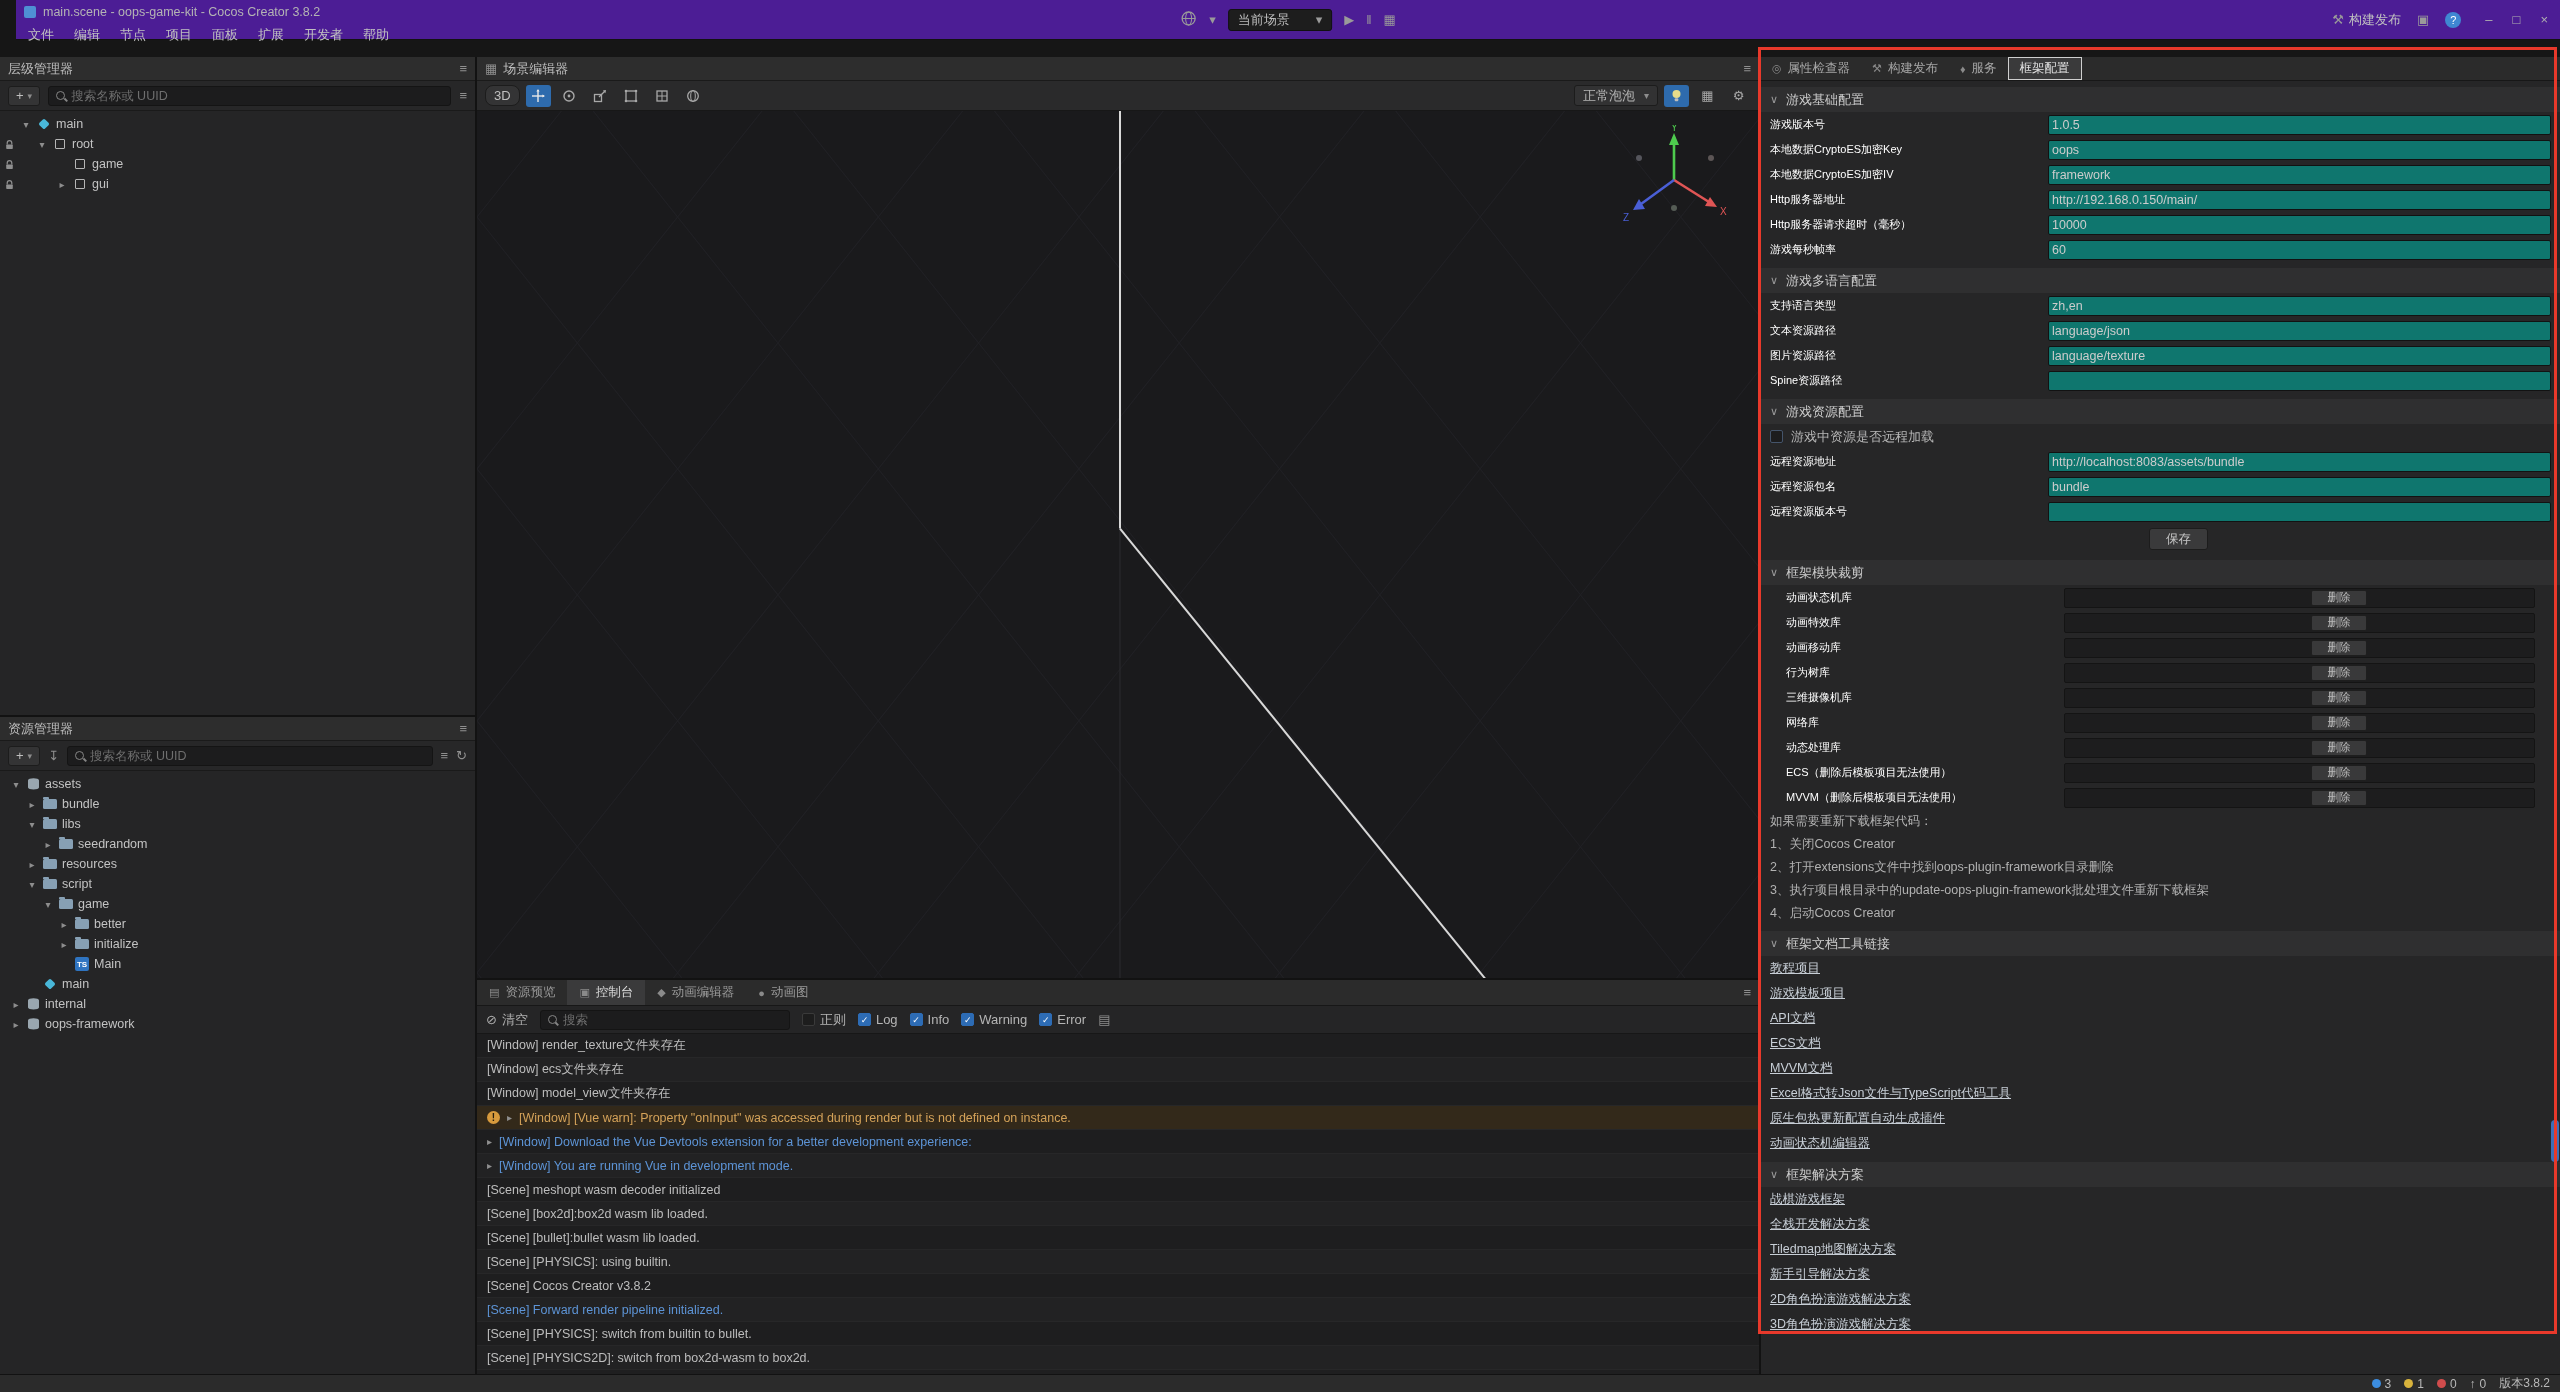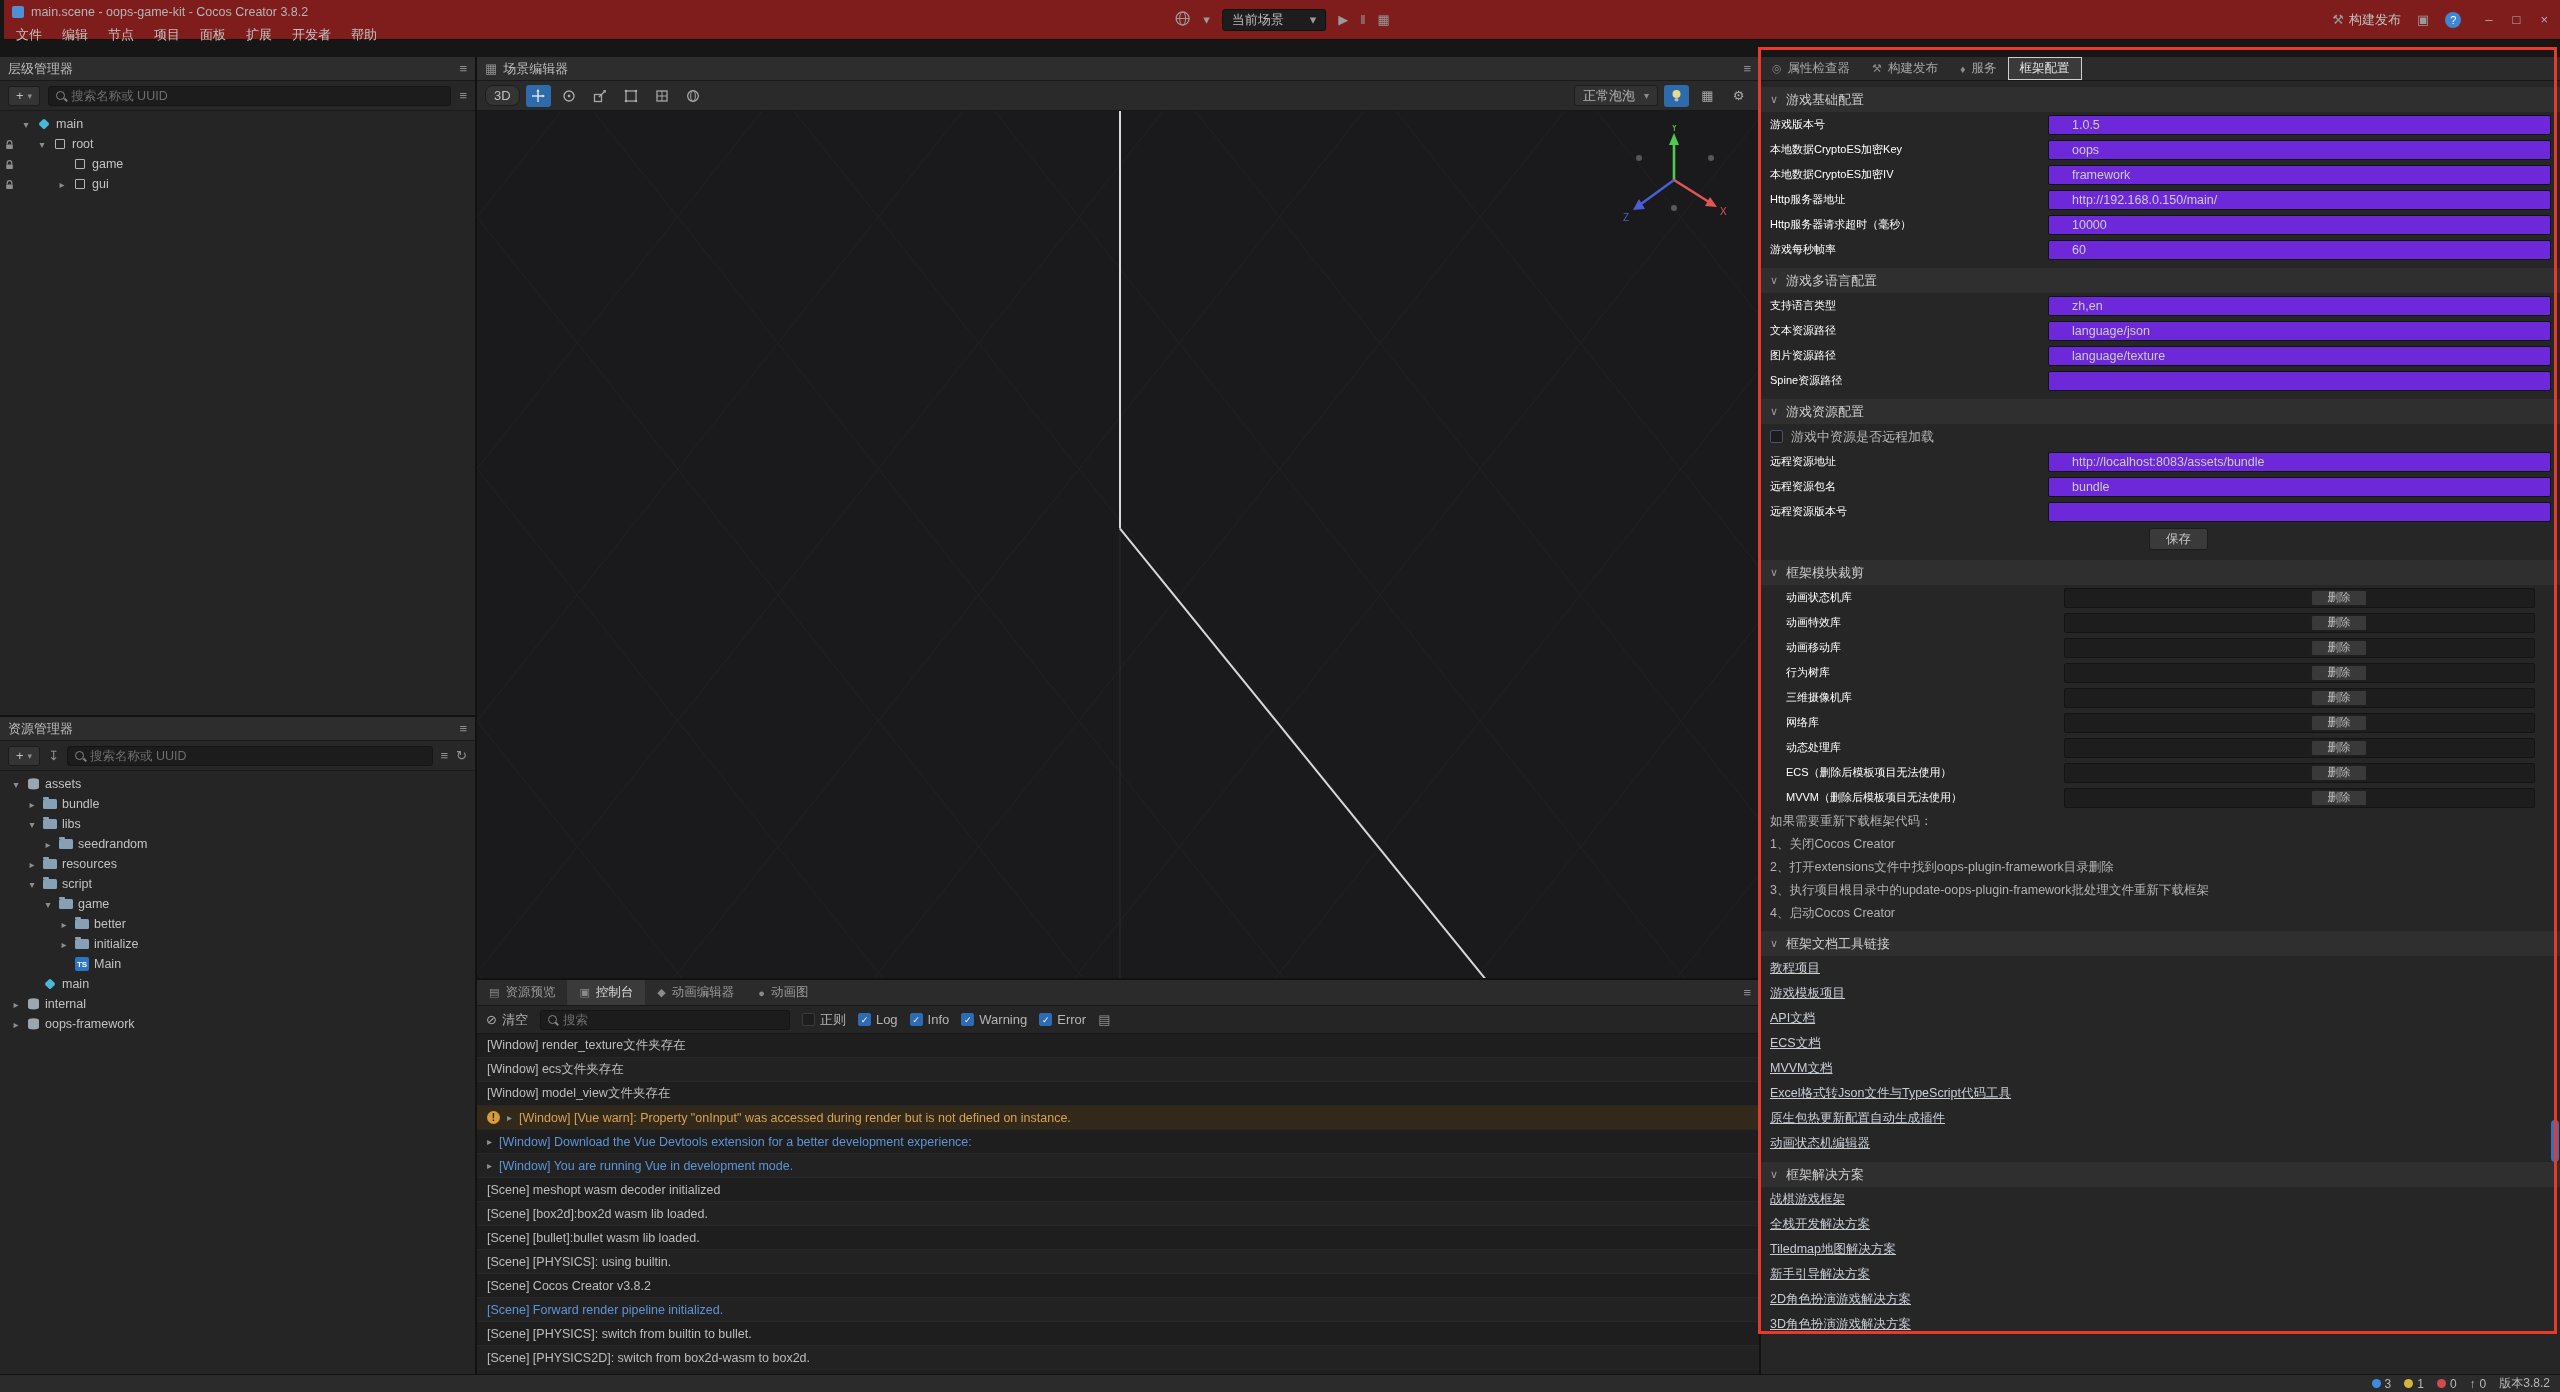--- a/index.html
+++ b/index.html
@@ -1,20 +1,20 @@
 <!DOCTYPE html>
 <html><head>
 <meta charset="utf-8">
 <style>
   *{box-sizing:border-box;margin:0;padding:0}
   html,body{width:2560px;height:1392px;overflow:hidden}
   body{position:relative;background:#161616;font-family:"Liberation Sans","DejaVu Sans",sans-serif;font-size:13px;color:#c5c5c5}
 
   
-  .header{position:absolute;top:0;left:4px;right:0;height:40px;background:#7f1d1d;border-bottom:1px solid #121212;z-index:10}
+  .header{position:absolute;top:0;left:16px;right:0;height:40px;background:#4c1d95;border-bottom:1px solid #121212;z-index:10}
   .title-row{display:flex;align-items:center;gap:7px;height:23px;padding-left:8px;font-size:12.5px;color:#b4b4b4}
   .app-icon{width:12px;height:12px;background:#4f8fd4;border-radius:2px;flex:none}
   .menu-row{display:flex;height:24px;align-items:center;padding-left:2px}
   .menu-item{padding:0 10px;color:#c0c0c0}
   .center-controls{position:absolute;left:50%;top:50%;transform:translate(-50%,-50%);display:flex;align-items:center;gap:12px}
   .scene-select{display:flex;align-items:center;gap:26px;background:#1d1d1d;border:1px solid #111;border-radius:3px;height:22px;padding:0 9px;color:#bbb}
   .tb-icon{color:#9a9a9a;font-size:13px}
   .right-controls{position:absolute;right:0;top:0;height:100%;display:flex;align-items:center;gap:16px;padding-right:12px}
   .build-btn{display:flex;align-items:center;gap:5px;color:#c0c0c0}
   .help-badge{width:16px;height:16px;border-radius:50%;background:#3f87d2;color:#fff;display:flex;align-items:center;justify-content:center;font-size:11px}
@@ -87,21 +87,21 @@
   
   .insp-tabs{height:24px;display:flex;align-items:stretch;background:#2b2b2b;border-bottom:1px solid #171717;flex:none}
   .itab{display:flex;align-items:center;gap:6px;padding:0 11px;color:#a5a5a5;font-size:12.5px}
   .itab .ticon{font-size:11px;color:#8a8a8a}
   .itab.active{border:1px solid #cfcfcf;background:#3a3a3b;color:#e2e2e2}
   .insp-body{flex:1;overflow:hidden}
   .sec-hd{height:25px;margin-top:6px;display:flex;align-items:center;gap:8px;padding:0 9px;background:#2f2f30;color:#cdcdcd}
   .sec-hd .car{color:#9a9a9a;font-size:11px}
   .frow{height:25px;display:flex;align-items:center;padding:0 9px}
   .flabel{width:278px;flex:none;color:#ffffff;font-size:11px;white-space:nowrap;overflow:hidden}
-  .finput{flex:1;height:20px;background:#6d28d9;border:1px solid #121212;border-radius:2px;color:#ccc;padding:0 23px;font-size:12.5px;font-family:inherit;outline:none;min-width:0}
+  .finput{flex:1;height:20px;background:#0f766e;border:1px solid #121212;border-radius:2px;color:#ccc;padding:0 3px;font-size:12.5px;font-family:inherit;outline:none;min-width:0}
   .chkrow{height:25px;display:flex;align-items:center;gap:8px;padding:0 9px;color:#b6b6b6}
   .cbox{width:13px;height:13px;background:#1c1c1d;border:1px solid #44546a;border-radius:2px;flex:none}
   .saverow{height:30px;display:flex;align-items:center}
   .save-btn{margin-left:388px;background:#3a3a3b;border:1px solid #1c1c1c;border-radius:3px;color:#c6c6c6;height:22px;padding:0 16px;font-size:12.5px;display:flex;align-items:center}
   .mrow{height:25px;display:flex;align-items:center;padding:0 25px}
   .mband{flex:1;height:20px;background:#1d1d1e;border:1px solid #141414;border-radius:2px;position:relative}
   .del-btn{position:absolute;left:246px;top:1px;height:16px;width:56px;background:#39393a;border:1px solid #1e1e1e;border-radius:2px;color:#b9b9b9;font-size:11.5px;display:flex;align-items:center;justify-content:center}
   .noterow{height:23px;display:flex;align-items:center;padding:0 9px;color:#b2b2b2;font-size:12.5px}
   .linkrow{height:25px;display:flex;align-items:center;padding:0 9px}
   .linkrow a{color:#c7ced6;text-decoration:underline;font-size:12.5px}

